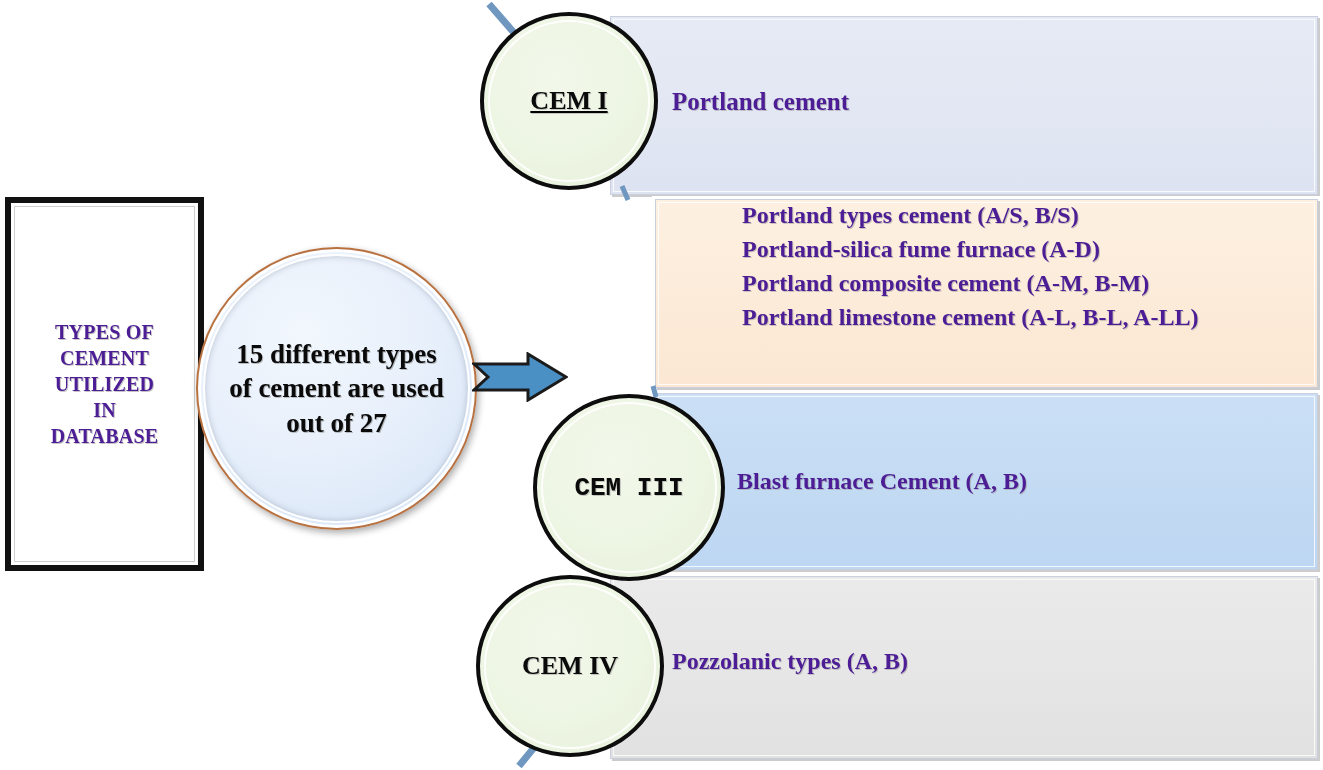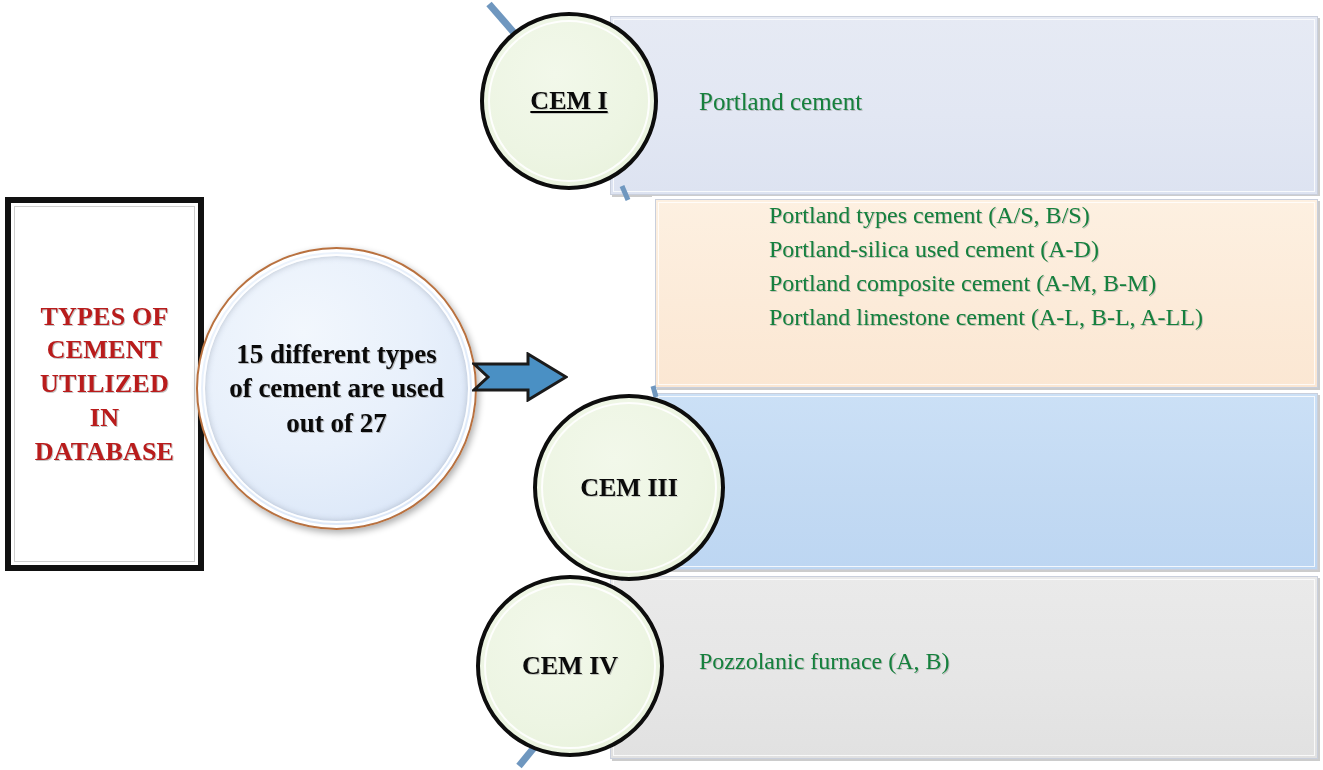--- a/index.html
+++ b/index.html
@@ -13,22 +13,22 @@
     position:absolute;left:5px;top:197px;width:199px;height:374px;
     background:#ffffff;border:6px solid #111111;box-sizing:border-box;
     display:flex;align-items:center;justify-content:center;
   }
   #title-box .inner{
     position:absolute;left:3px;top:3px;right:3px;bottom:3px;
     border:1px solid #cfcfcf;box-sizing:border-box;pointer-events:none;
   }
   #title-box .txt{
     position:relative;z-index:2;
-    font-weight:bold;font-size:26px;line-height:1.30;text-align:center;
-    color:#b91c1c;letter-spacing:.2px;
+    font-weight:bold;font-size:20px;line-height:1.30;text-align:center;
+    color:#4c1d95;letter-spacing:.2px;
     text-shadow:1px 1px 0 rgba(150,150,150,.55);
     white-space:pre-line;
   }
 
   
   #hub-circle{
     position:absolute;left:196px;top:247px;width:277px;height:279px;
     border-radius:50%;
     background:radial-gradient(circle at 38% 30%, #f2f7fd 0%, #e8f0fb 45%, #dbe7f8 82%, #d2e0f5 100%);
     border:2px solid #b9713f;
@@ -48,22 +48,22 @@
 
   
   #flow-arrow{position:absolute;left:472px;top:352px;width:96px;height:50px;}
 
   
   .panel{position:absolute;box-sizing:border-box;
          border:1px solid #c9cfdc;
          box-shadow:2px 2px 0 rgba(0,0,0,.20), 0 0 0 3px #ffffff;}
   .panel .inset{position:absolute;left:2px;top:2px;right:2px;bottom:2px;
                 border:1px solid rgba(255,255,255,.8);pointer-events:none;}
-  .panel-text{position:absolute;z-index:4;color:#15803d;font-weight:normal;
-              text-shadow:1px 1px 0 rgba(150,150,150,.5);margin-left:27px;}
+  .panel-text{position:absolute;z-index:4;color:#4c1d95;font-weight:bold;
+              text-shadow:1px 1px 0 rgba(150,150,150,.5);}
 
   #panel-cem1{left:610px;top:16px;width:708px;height:179px;
               background:linear-gradient(180deg,#e6eaf4 0%,#e2e7f3 55%,#dde3f1 100%);}
   #panel-cem2{left:655px;top:199px;width:663px;height:189px;
               background:linear-gradient(180deg,#fdf0e1 0%,#fcebd9 55%,#fbe7d3 100%);}
   #panel-cem3{left:655px;top:393px;width:663px;height:177px;
               background:linear-gradient(180deg,#cbe0f6 0%,#c3daf3 55%,#bdd6f2 100%);}
   #panel-cem4{left:610px;top:576px;width:708px;height:183px;
               background:linear-gradient(180deg,#eaeaea 0%,#e6e6e6 55%,#e1e1e1 100%);}
 
@@ -72,21 +72,21 @@
     background:radial-gradient(circle at 42% 34%, #f2f8ea 0%, #edf5e3 55%, #e7f1da 100%);
     border:4px solid #0d0d0d;
     display:flex;align-items:center;justify-content:center;}
   .cem-circle .ring{position:absolute;left:4px;top:4px;right:4px;bottom:4px;
     border-radius:50%;border:2px solid rgba(255,255,255,.9);pointer-events:none;}
   .cem-circle .lbl{position:relative;z-index:2;font-weight:bold;font-size:26px;
     color:#0a0a0a;text-shadow:1px 1px 0 rgba(150,150,150,.5);white-space:nowrap;}
 
   #circle-cem1{left:480px;top:12px;width:170px;height:170px;text-decoration:underline;}
   #circle-cem2{left:530px;top:199px;width:186px;height:187px;}
-  #circle-cem3{left:533px;top:394px;width:184px;height:179px;}
+  #circle-cem3{left:533px;top:394px;width:184px;height:179px;font-family:Liberation Mono, monospace;}
   #circle-cem4{left:476px;top:575px;width:180px;height:174px;}
 
   
   #text-cem1{left:672px;top:88px;font-size:25px;}
   #text-cem2{left:742px;top:198px;font-size:24px;line-height:1.42;}
   #text-cem2 .line{white-space:nowrap;}
   #text-cem3{left:737px;top:468px;font-size:24px;}
   #text-cem4{left:672px;top:648px;font-size:24px;}
 
   
@@ -132,37 +132,40 @@
   <div class="cem-circle" id="circle-cem1">
     <div class="ring"></div>
     <div class="lbl">CEM I</div>
   </div>
 
   <div class="panel" id="panel-cem2">
     <div class="inset"></div>
   </div>
   <div class="panel-text" id="text-cem2">
     <div class="line">Portland types cement (A/S, B/S)</div>
-    <div class="line">Portland-silica used cement (A-D)</div>
+    <div class="line">Portland-silica fume furnace (A-D)</div>
     <div class="line">Portland composite cement (A-M, B-M)</div>
     <div class="line">Portland limestone cement (A-L, B-L, A-LL)</div>
   </div>
 
   <div class="panel" id="panel-cem3">
     <div class="inset"></div>
+  </div>
+  <div class="panel-text" id="text-cem3">
+    <div class="line">Blast furnace Cement (A, B)</div>
   </div>
   <div class="cem-circle" id="circle-cem3">
     <div class="ring"></div>
     <div class="lbl">CEM III</div>
   </div>
 
   <div class="panel" id="panel-cem4">
     <div class="inset"></div>
   </div>
   <div class="panel-text" id="text-cem4">
-    <div class="line">Pozzolanic furnace (A, B)</div>
+    <div class="line">Pozzolanic types (A, B)</div>
   </div>
   <div class="cem-circle" id="circle-cem4">
     <div class="ring"></div>
     <div class="lbl">CEM IV</div>
   </div>
 
 </div>
 
 </body></html>

